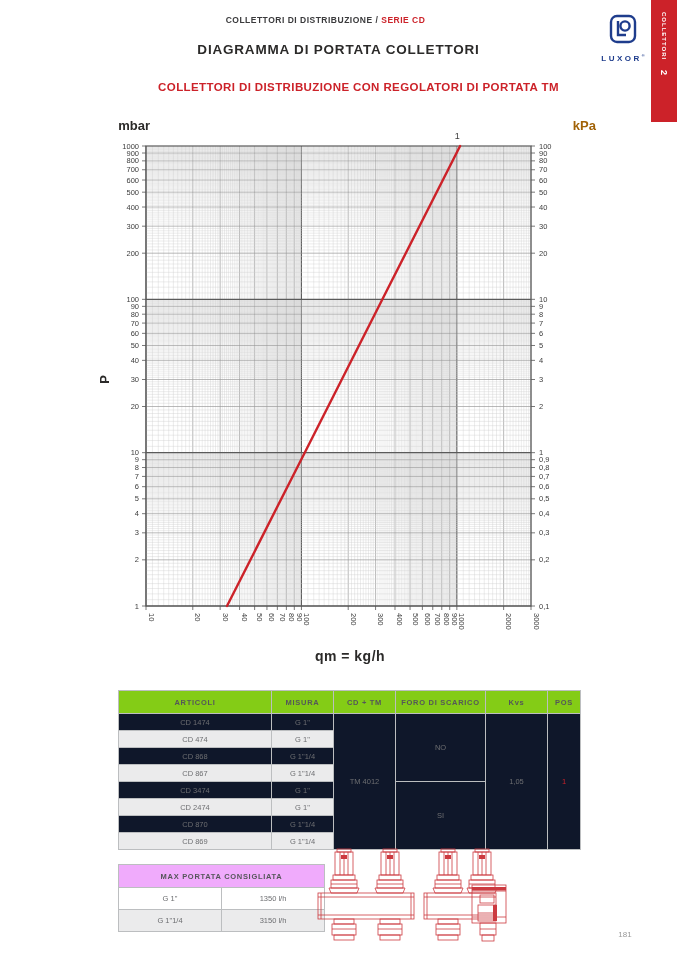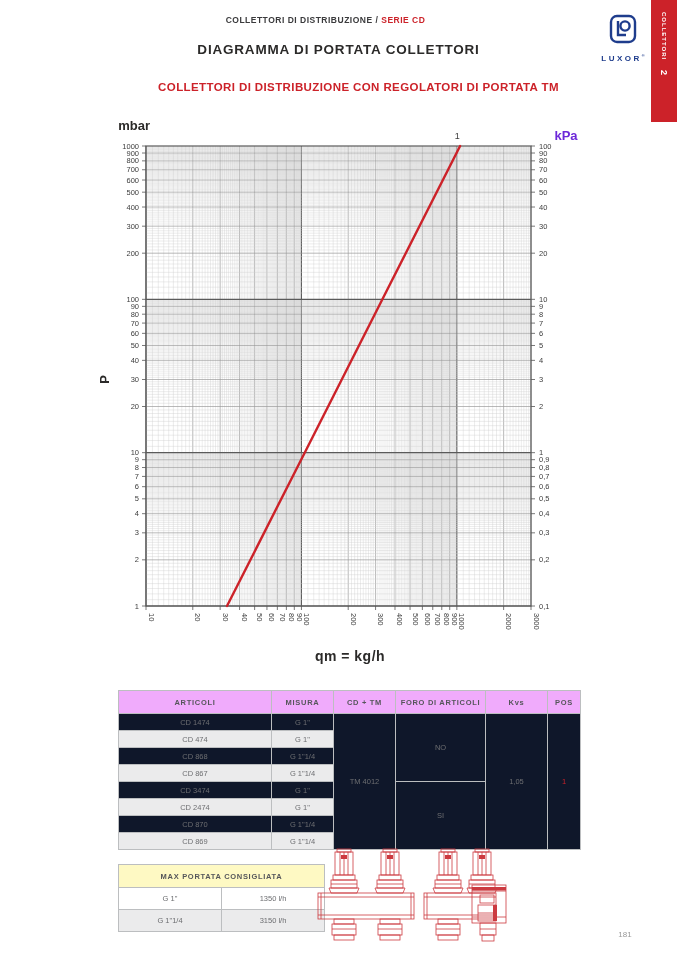--- a/index.html
+++ b/index.html
@@ -17,41 +17,41 @@
   .side-tab .vlabel{writing-mode:vertical-rl;color:#ffffff;font-size:6px;letter-spacing:1px;font-weight:bold;}
   .side-tab .vnum{writing-mode:vertical-rl;color:#ffffff;font-size:9px;font-weight:bold;margin-top:10px;}
   
   .title-main{position:absolute;top:42px;left:0;width:677px;text-align:center;
               font-size:13.5px;font-weight:bold;letter-spacing:.8px;color:#2b2a29;}
   .title-sub{position:absolute;top:81px;left:0;width:677px;text-align:center;
              font-size:11.5px;font-weight:bold;letter-spacing:.4px;color:#cc2229;padding-left:20px;}
   
   .unit-mbar{position:absolute;top:118px;left:70px;width:80px;text-align:right;
              font-size:13px;font-weight:bold;color:#2b2a29;}
-  .unit-kpa{position:absolute;top:128px;left:536px;width:60px;text-align:center;
-            font-size:13px;font-weight:bold;color:#6d28d9;}
+  .unit-kpa{position:absolute;top:118px;left:536px;width:60px;text-align:right;
+            font-size:13px;font-weight:bold;color:#a16207;}
   .ylab-p{position:absolute;top:372px;left:100px;font-size:13px;font-weight:bold;
           transform:rotate(-90deg);transform-origin:center;color:#2b2a29;}
   .xlab-qm{position:absolute;top:648px;left:0;width:700px;text-align:center;
            font-size:14px;font-weight:bold;color:#2b2a29;letter-spacing:.5px;}
   #chart-svg{position:absolute;top:110px;left:0;}
   
   .atable{position:absolute;top:690px;left:118px;border-collapse:collapse;
           font-size:7.5px;color:#6d6e71;table-layout:fixed;}
   .atable th,.atable td{border:1px solid #bcbec0;text-align:center;vertical-align:middle;
           padding:0 2px;background:#0f172a;}
-  .atable th{background:#f0abfc;color:#55565a;font-weight:bold;height:22px;letter-spacing:.7px;}
+  .atable th{background:#84cc16;color:#55565a;font-weight:bold;height:22px;letter-spacing:.7px;}
   .atable td{height:16px;}
   .atable td.stripe{background:#ebebec;}
   .atable td.pos-red{color:#cc2229;}
   
   .mtable{position:absolute;top:864px;left:118px;border-collapse:collapse;
           font-size:7.5px;color:#6d6e71;table-layout:fixed;}
   .mtable th,.mtable td{border:1px solid #bcbec0;text-align:center;vertical-align:middle;background:#ffffff;}
-  .mtable th{background:#fef9c3;color:#55565a;font-weight:bold;height:20px;letter-spacing:.7px;}
+  .mtable th{background:#f0abfc;color:#55565a;font-weight:bold;height:20px;letter-spacing:.7px;}
   .mtable td{height:19px;}
   .mtable tr.alt td{background:#ebebec;}
   #drawings{position:absolute;top:843px;left:312px;}
   .page-num{position:absolute;top:930px;left:600px;width:50px;text-align:center;
             font-size:8px;color:#9a9a9a;}
 </style>
 </head>
 <body>
 
 <div class="page">
@@ -713,21 +713,21 @@
       <polyline points="227.0,496.0 304.7,342.7 382.4,189.3 460.1,36.0" fill="none" stroke="#cc2229" stroke-width="2.4" stroke-linecap="round"></polyline>
       <text x="457.137985235604" y="29" font-size="9" fill="#3c3c3c" text-anchor="middle" font-family="Liberation Sans, sans-serif">1</text>
     </svg>
 
   <table class="atable">
     <thead>
         <tr id="articles-head">
           <th style="width: 148px;">ARTICOLI</th>
           <th style="width: 57px;">MISURA</th>
           <th style="width: 57px;">CD + TM</th>
-          <th style="width: 85px;">FORO DI ARTICOLI</th>
+          <th style="width: 85px;">FORO DI SCARICO</th>
           <th style="width: 57px;">Kvs</th>
           <th style="width: 28px;">POS</th>
         </tr>
       </thead>
     <tbody id="articles-body">
         <tr>
           <td>CD 1474</td>
           <td>G 1"</td>
           <td rowspan="8">TM 4012</td>
           <td rowspan="4">NO</td>

